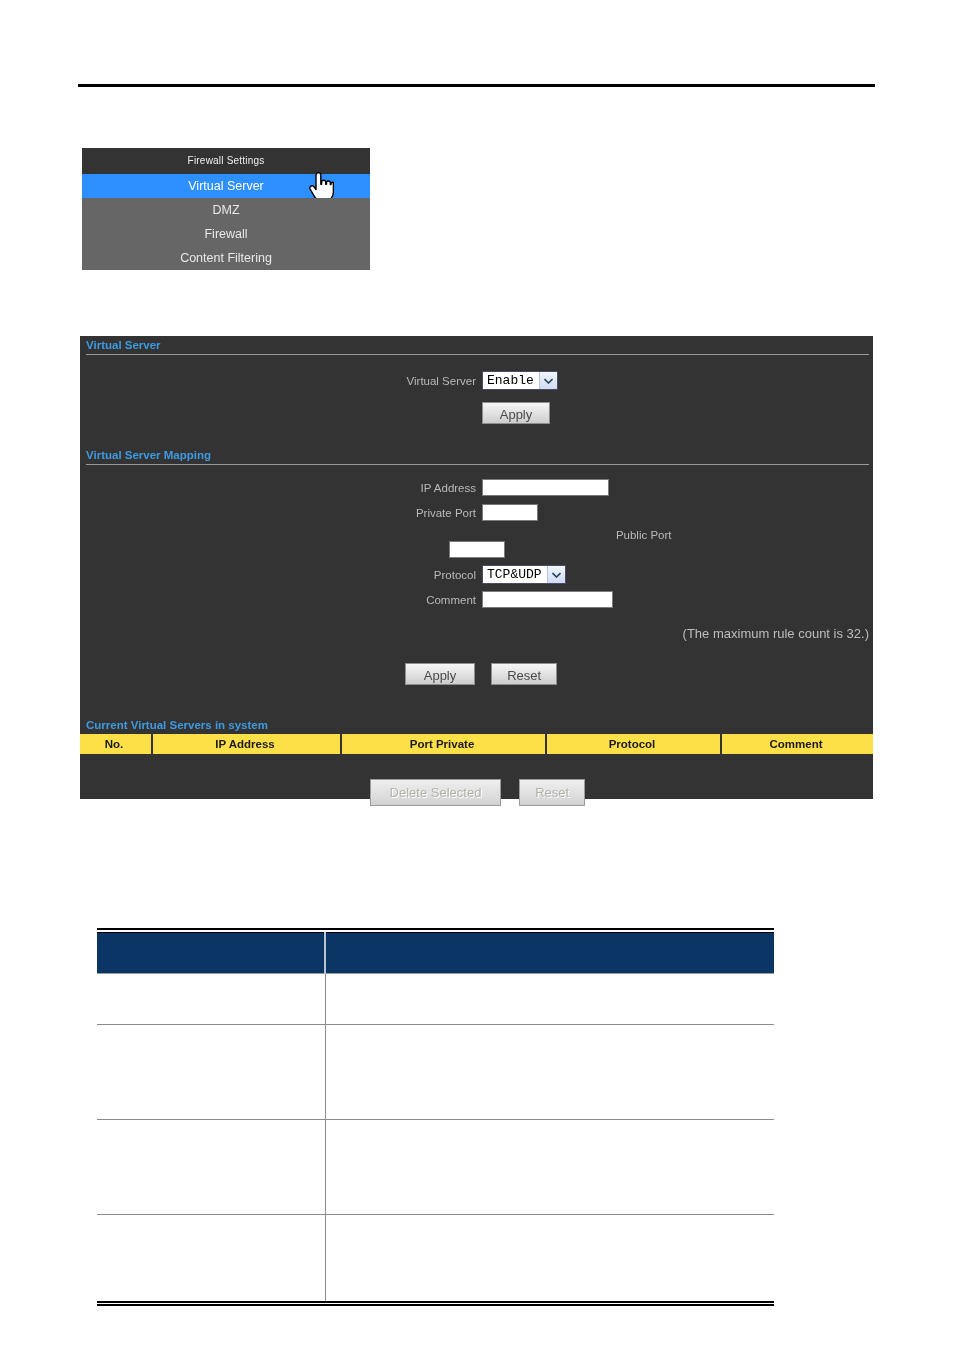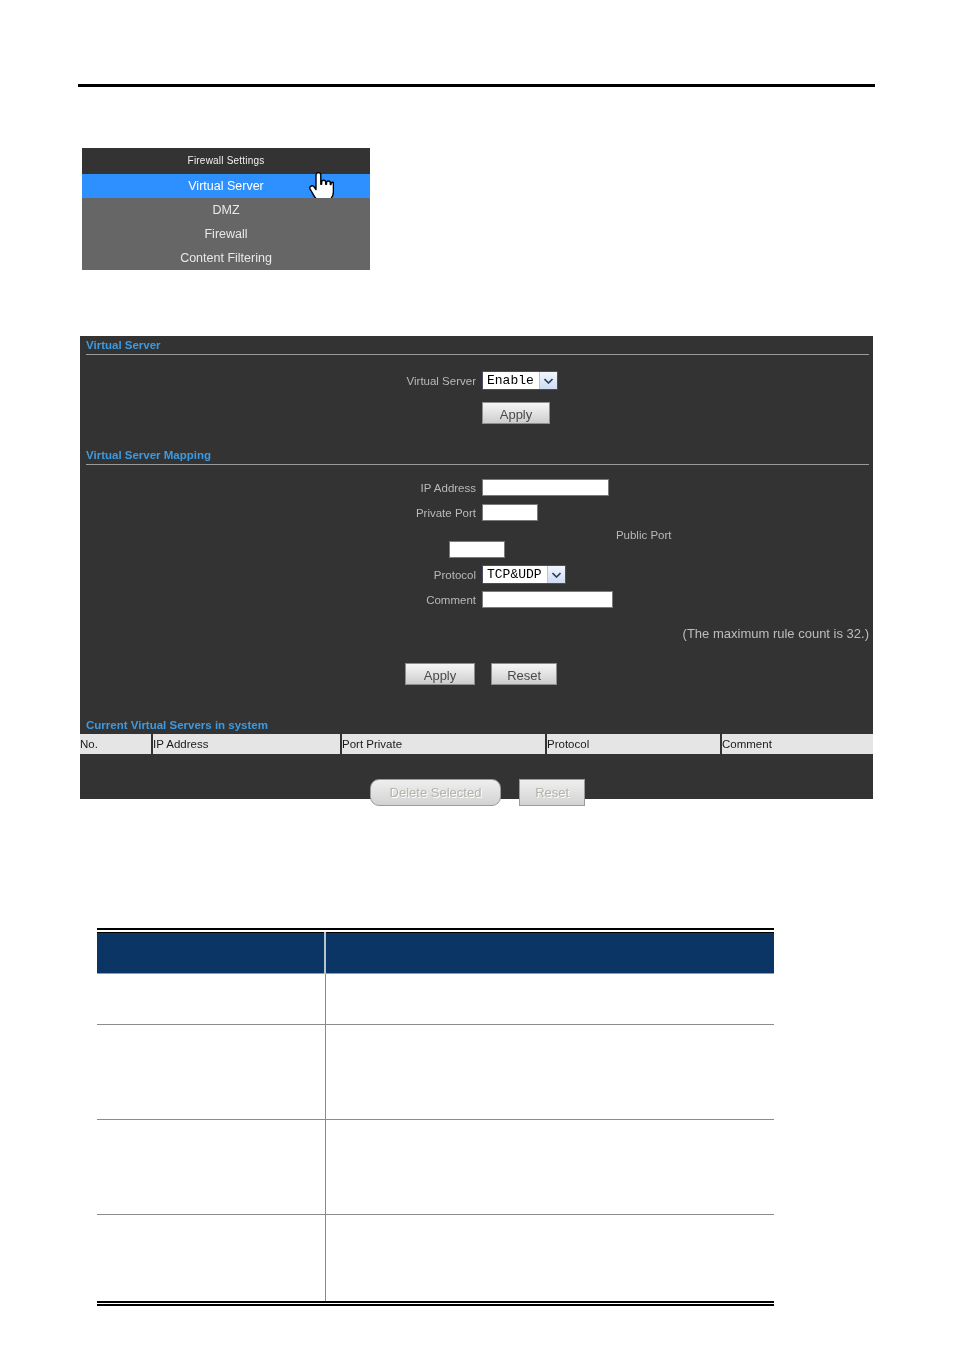--- a/index.html
+++ b/index.html
@@ -152,42 +152,42 @@
   }
   .btn.apply-top { width: 68px; }
   .btn.apply     { width: 70px; }
   .btn.reset     { width: 66px; }
   .btn.disabled {
     background: linear-gradient(to bottom,#efefef 0%,#dedede 60%,#d2d2d2 100%);
     border: 1px solid #9b9b9b;
     color: #b3b3ab;
     text-shadow: 1px 1px 0 #ffffff;
   }
-  .btn.del-sel { width: 131px; height: 27px; line-height: 25px; border-radius: 9px; }
+  .btn.del-sel { width: 131px; height: 27px; line-height: 25px; }
   .btn.reset-b { width: 66px;  height: 27px; line-height: 25px; }
 
   .note {
     color: #bdbdbd;
     font-size: 13px;
     text-align: right;
     padding-right: 4px;
   }
 
   
   .vtable {
     width: 793px;
     border-collapse: collapse;
     table-layout: fixed;
   }
   .vtable th {
-    background: #e5e5e5;
+    background: #fde047;
     color: #1a1a1a;
     font-size: 11.5px;
-    font-weight: normal;
-    text-align: left;
+    font-weight: bold;
+    text-align: center;
     padding: 2px 3px 2px 0;
     border-right: 2px solid #333333;
     height: 16px;
   }
   .vtable th:last-child { border-right: none; }
 
   
   .spec {
     position: absolute;
     left: 97px;

